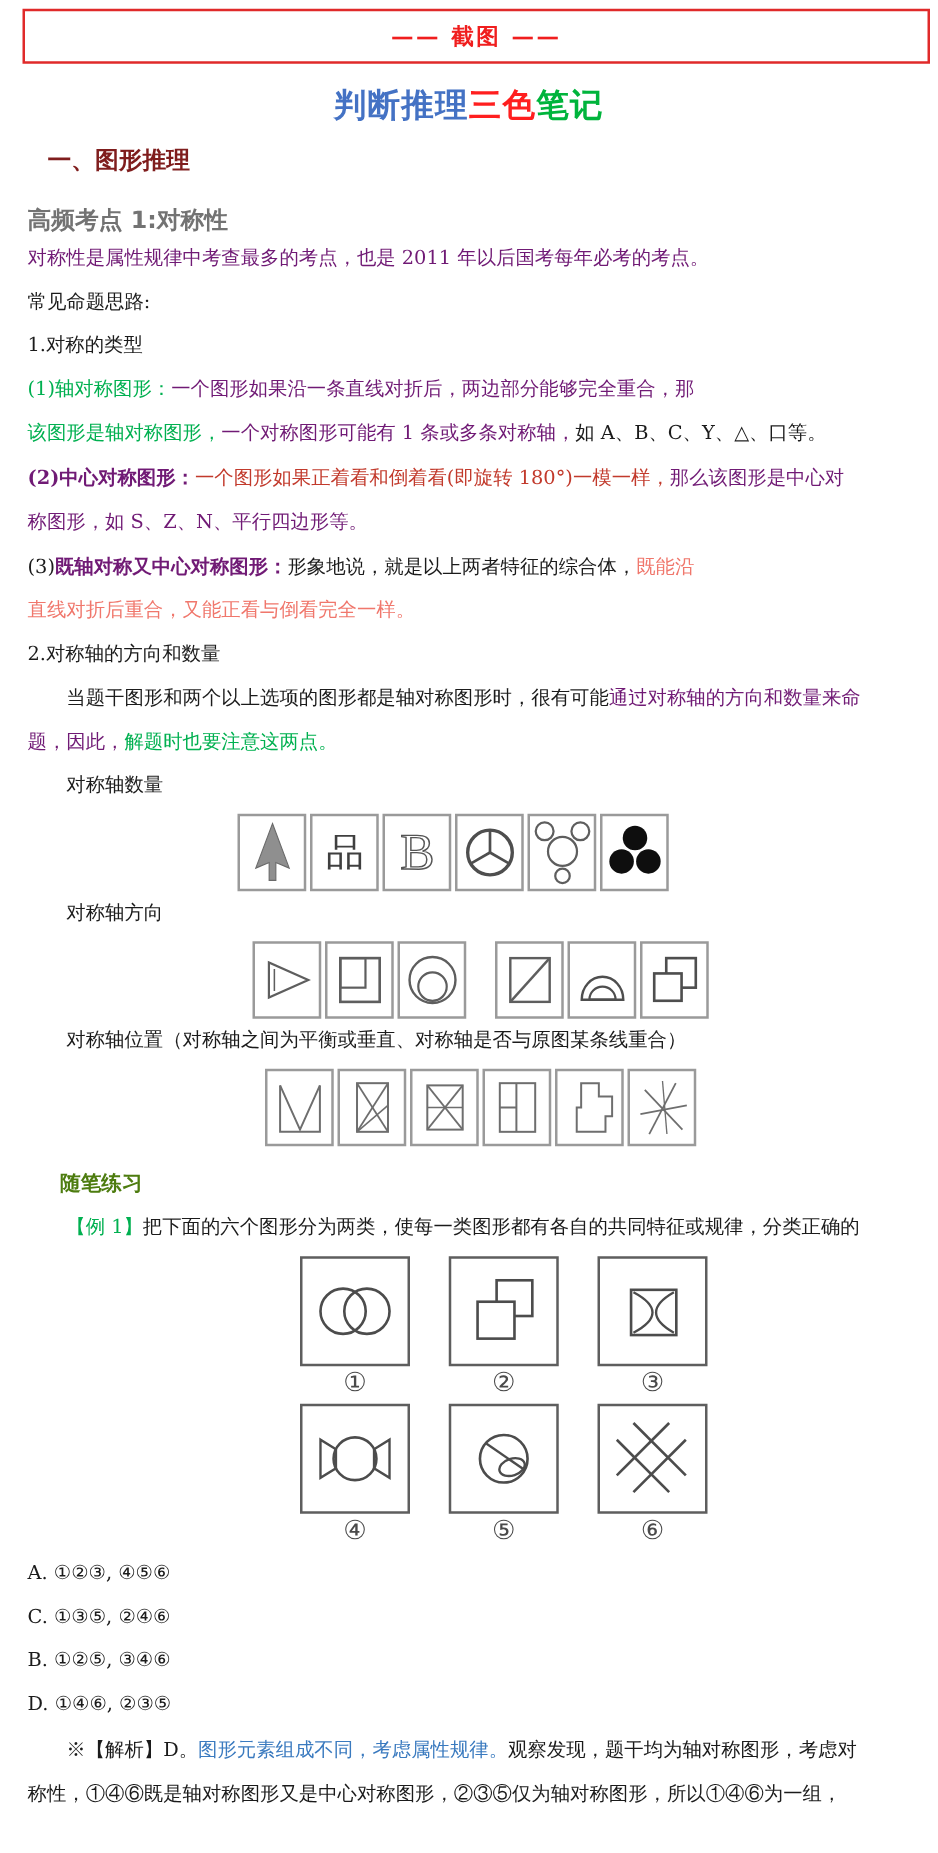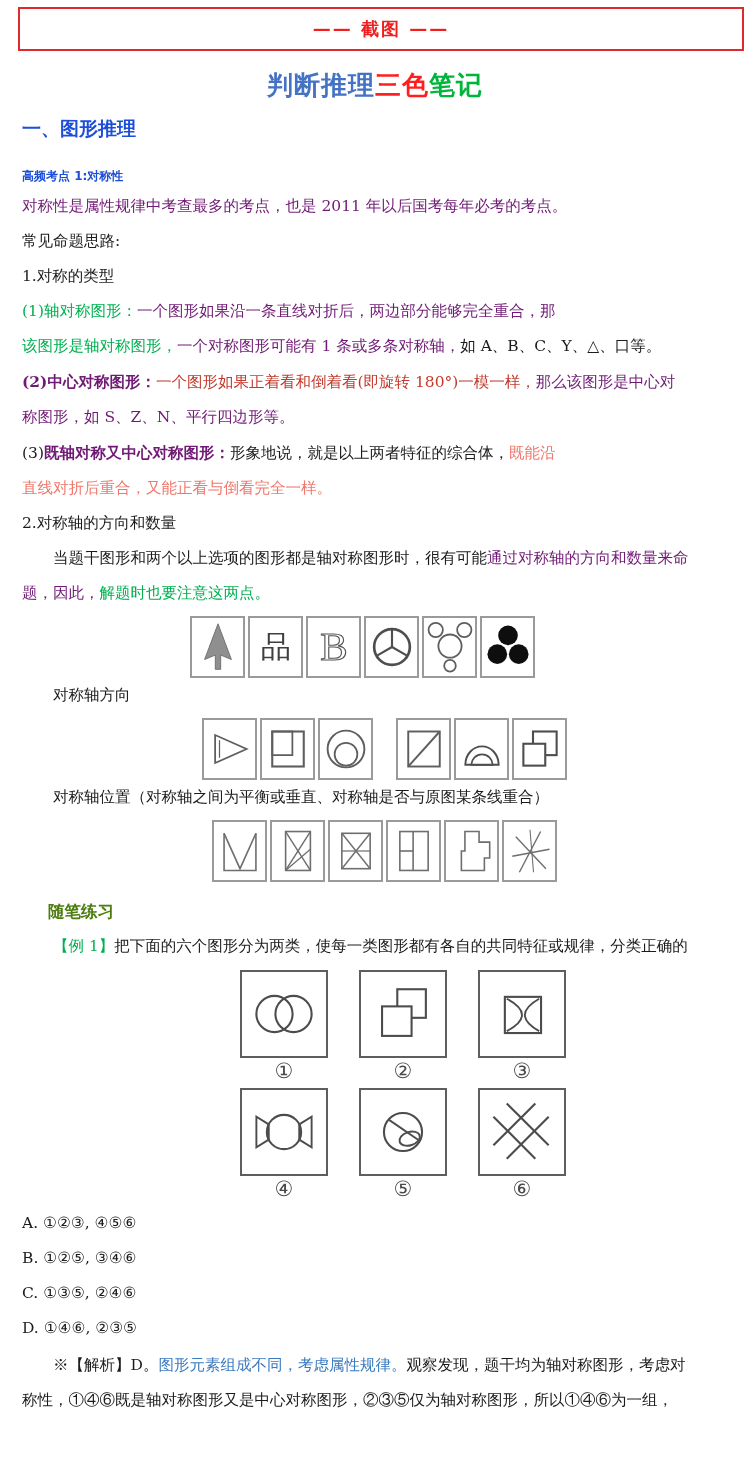--- a/index.html
+++ b/index.html
@@ -2,23 +2,23 @@
 <html><head>
 <meta charset="utf-8">
 <style>
   html,body{margin:0;padding:0;background:#ffffff;width:750px;height:1482px;overflow:hidden;}
   body{font-family:"DejaVu Serif","Liberation Serif",serif;color:#1b1b1b;}
   .banner{margin:7px 6px 0 18px;border:2px solid #e02a2a;height:40px;display:flex;align-items:center;justify-content:center;
           font-weight:bold;font-size:18px;color:#f01e1e;letter-spacing:2px;}
   .title{text-align:center;font-size:26px;font-weight:bold;margin:18px 0 0 0;line-height:32px;letter-spacing:1px;}
   .t-blue{color:#4472c4}.t-red{color:#ff1f1f}.t-green{color:#00b43c}
   .doc{padding:0 22px;}
-  .section-heading{font-size:19px;font-weight:bold;margin:14px 0 0 0;line-height:26px;color:#1d4ed8;
+  .section-heading{font-size:19px;font-weight:bold;margin:14px 0 0 16px;line-height:26px;color:#7f1d1d;
                    font-family:"DejaVu Sans","Liberation Sans",sans-serif;}
-  .topic-heading{font-size:12px;font-weight:bold;color:#1d4ed8;margin:24px 0 2px 0;line-height:22px;
+  .topic-heading{font-size:19px;font-weight:bold;color:#737373;margin:24px 0 2px 0;line-height:22px;
                  font-family:"DejaVu Sans","Liberation Sans",sans-serif;}
   p.line{margin:0;line-height:35px;font-size:15.5px;}
   .ind{text-indent:2em;}
   .red{color:#701a75}.dred{color:#c23a2c}.pink{color:#f0776c}.green{color:#00b050}
   .blue{color:#3a7abf}.blk{color:#1b1b1b}.bold{font-weight:bold}
   .practice-heading{color:#4d7c0f;font-weight:bold;font-size:16.5px;margin:12px 0 0 26px;line-height:35px;
                     font-family:"DejaVu Sans","Liberation Sans",sans-serif;}
   .figrow{display:flex;align-items:flex-end;margin-top:5px;}
   .row-count{margin-left:168px;}
   .row-dir{margin-left:180px;}
@@ -63,20 +63,21 @@
   <p class="line"><span class="red">称图形，如 S、Z、N、平行四边形等。</span></p>
 
   <p class="line"><span class="blk">(3)</span><span class="red bold">既轴对称又中心对称图形：</span><span class="blk">形象地说，就是以上两者特征的综合体，</span><span class="pink">既能沿</span></p>
   <p class="line"><span class="pink">直线对折后重合，又能正看与倒看完全一样。</span></p>
 
   <p class="line"><span class="blk">2.对称轴的方向和数量</span></p>
 
   <p class="line ind"><span class="blk">当题干图形和两个以上选项的图形都是轴对称图形时，很有可能</span><span class="red">通过对称轴的方向和数量来命</span></p>
   <p class="line"><span class="red">题，因此，</span><span class="green">解题时也要注意这两点。</span></p>
 
+  <p class="line ind"><span class="blk">对称轴数量</span></p>
 
   <div class="figrow row-count">
     <div class="box">
       <svg width="50" height="56" viewBox="0 0 56 62">
           <polygon points="28,5 43,45 31,40 31,56 25,56 25,40 13,45" fill="#8f8f8f" stroke="#6a6a6a" stroke-width="1"></polygon>
         </svg>
     </div>
     <div class="box">
       <svg width="50" height="56" viewBox="0 0 56 62">
           <text x="28" y="42" font-size="34" text-anchor="middle" fill="#3f3f3f" font-family="serif">品</text>
@@ -261,22 +262,22 @@
             <line x1="26" y1="12" x2="70" y2="56" stroke="#4c4c4c" stroke-width="2.2"></line>
             <line x1="12" y1="56" x2="56" y2="12" stroke="#4c4c4c" stroke-width="2.2"></line>
             <line x1="26" y1="70" x2="70" y2="26" stroke="#4c4c4c" stroke-width="2.2"></line>
           </svg>
       </div>
       <span class="exlabel">⑥</span>
     </div>
   </div>
 
   <p class="line opt"><span class="blk">A. ①②③, ④⑤⑥</span></p>
+  <p class="line opt"><span class="blk">C. ①③⑤, ②④⑥</span></p>
   <p class="line opt"><span class="blk">B. ①②⑤, ③④⑥</span></p>
-  <p class="line opt"><span class="blk">C. ①③⑤, ②④⑥</span></p>
   <p class="line opt"><span class="blk">D. ①④⑥, ②③⑤</span></p>
 
   <div class="analysis">
     <p class="line ind"><span class="blk">※【解析】D。</span><span class="blue">图形元素组成不同，考虑属性规律。</span><span class="blk">观察发现，题干均为轴对称图形，考虑对</span></p>
     <p class="line"><span class="blk">称性，①④⑥既是轴对称图形又是中心对称图形，②③⑤仅为轴对称图形，所以①④⑥为一组，</span></p>
 
   </div>
 
 </div>
 

